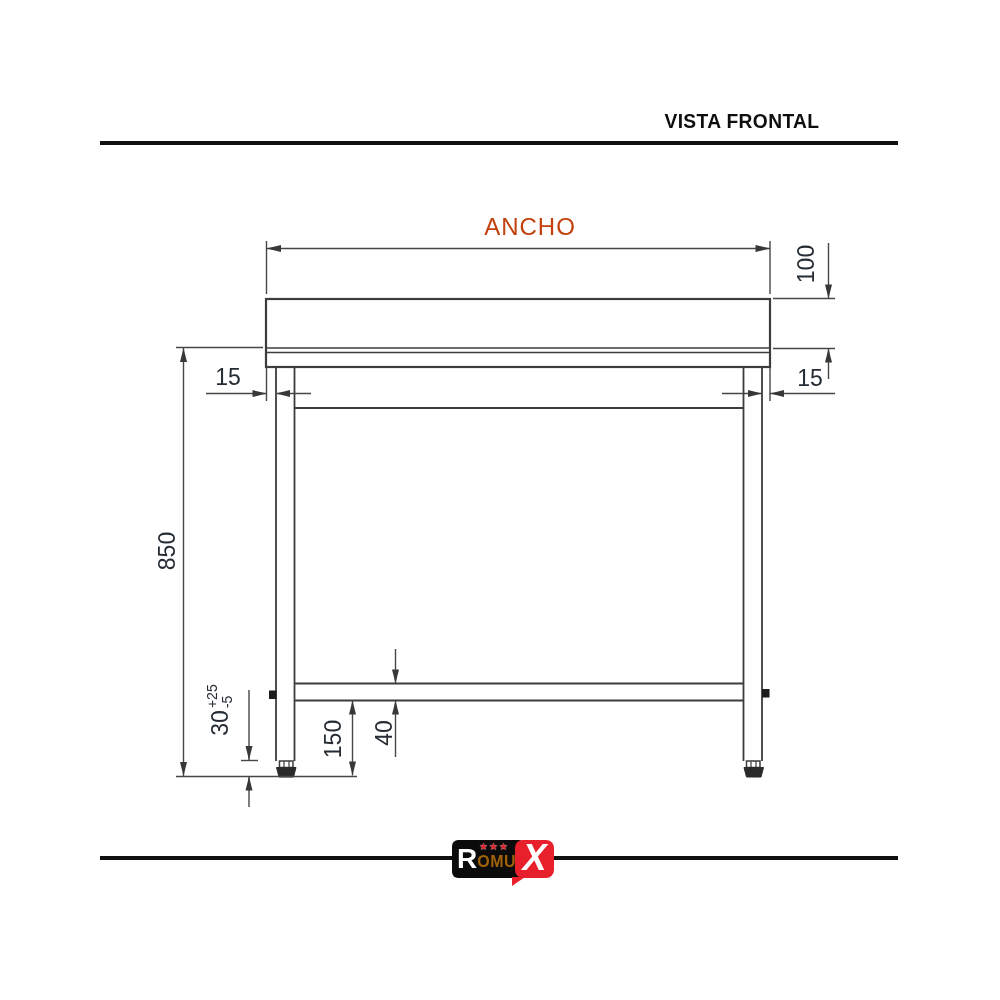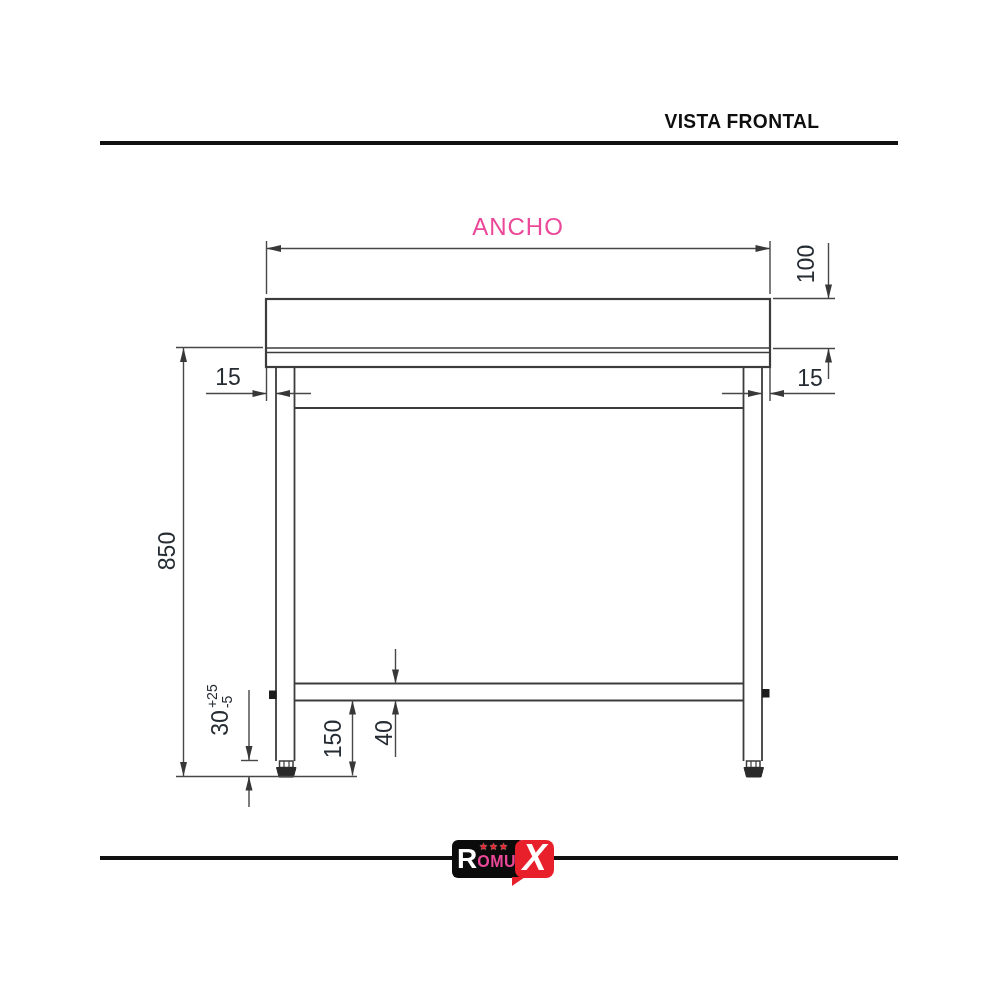--- a/index.html
+++ b/index.html
@@ -15,32 +15,32 @@
   .rule{position:absolute;left:100px;width:798px;height:4px;background:#101010;}
   .rule-top{top:141px;}
   .rule-bottom{top:856px;}
   .drawing{position:absolute;left:0;top:0;width:1000px;height:1000px;}
   svg{position:absolute;left:0;top:0;}
   .dim{
     position:absolute;font-size:23px;color:#252c33;white-space:nowrap;
     transform:translate(-50%,-50%);line-height:1;
   }
   .dim.rot{transform:translate(-50%,-50%) rotate(-90deg);}
-  .dim.ancho{font-size:24px;letter-spacing:1px;color:#ec4899;}
+  .dim.ancho{font-size:24px;letter-spacing:1px;color:#c2410c;margin-left:12px;}
   .tol-wrap{display:inline-flex;align-items:center;gap:2px;}
   .tols{display:inline-flex;flex-direction:column;font-size:14px;line-height:1.05;
         transform:translateY(-1px);}
   
   .logo{position:absolute;left:452px;top:840px;width:104px;height:40px;}
   .logo-black{
     position:absolute;left:0;top:0;width:73px;height:38px;background:#0b0b0b;
     border-radius:6px;display:flex;align-items:center;padding-left:5px;box-sizing:border-box;
   }
   .logo-r{color:#fff;font-weight:900;font-size:28px;line-height:1;}
-  .logo-omu{color:#ec4899;font-weight:800;font-size:16px;letter-spacing:.5px;margin-top:6px;}
+  .logo-omu{color:#a16207;font-weight:800;font-size:16px;letter-spacing:.5px;margin-top:6px;}
   .logo-stars{
     position:absolute;left:27px;top:1px;color:#e8202b;font-size:10px;letter-spacing:1px;
     text-shadow:0 0 1px #ffffff;
   }
   .logo-red{
     position:absolute;left:63px;top:0;width:39px;height:38px;background:#e8202b;
     border-radius:8px;display:flex;align-items:center;justify-content:center;
   }
   .logo-x{color:#ffffff;font-weight:900;font-style:italic;font-size:36px;line-height:1;
           transform:translateY(-1px);}

